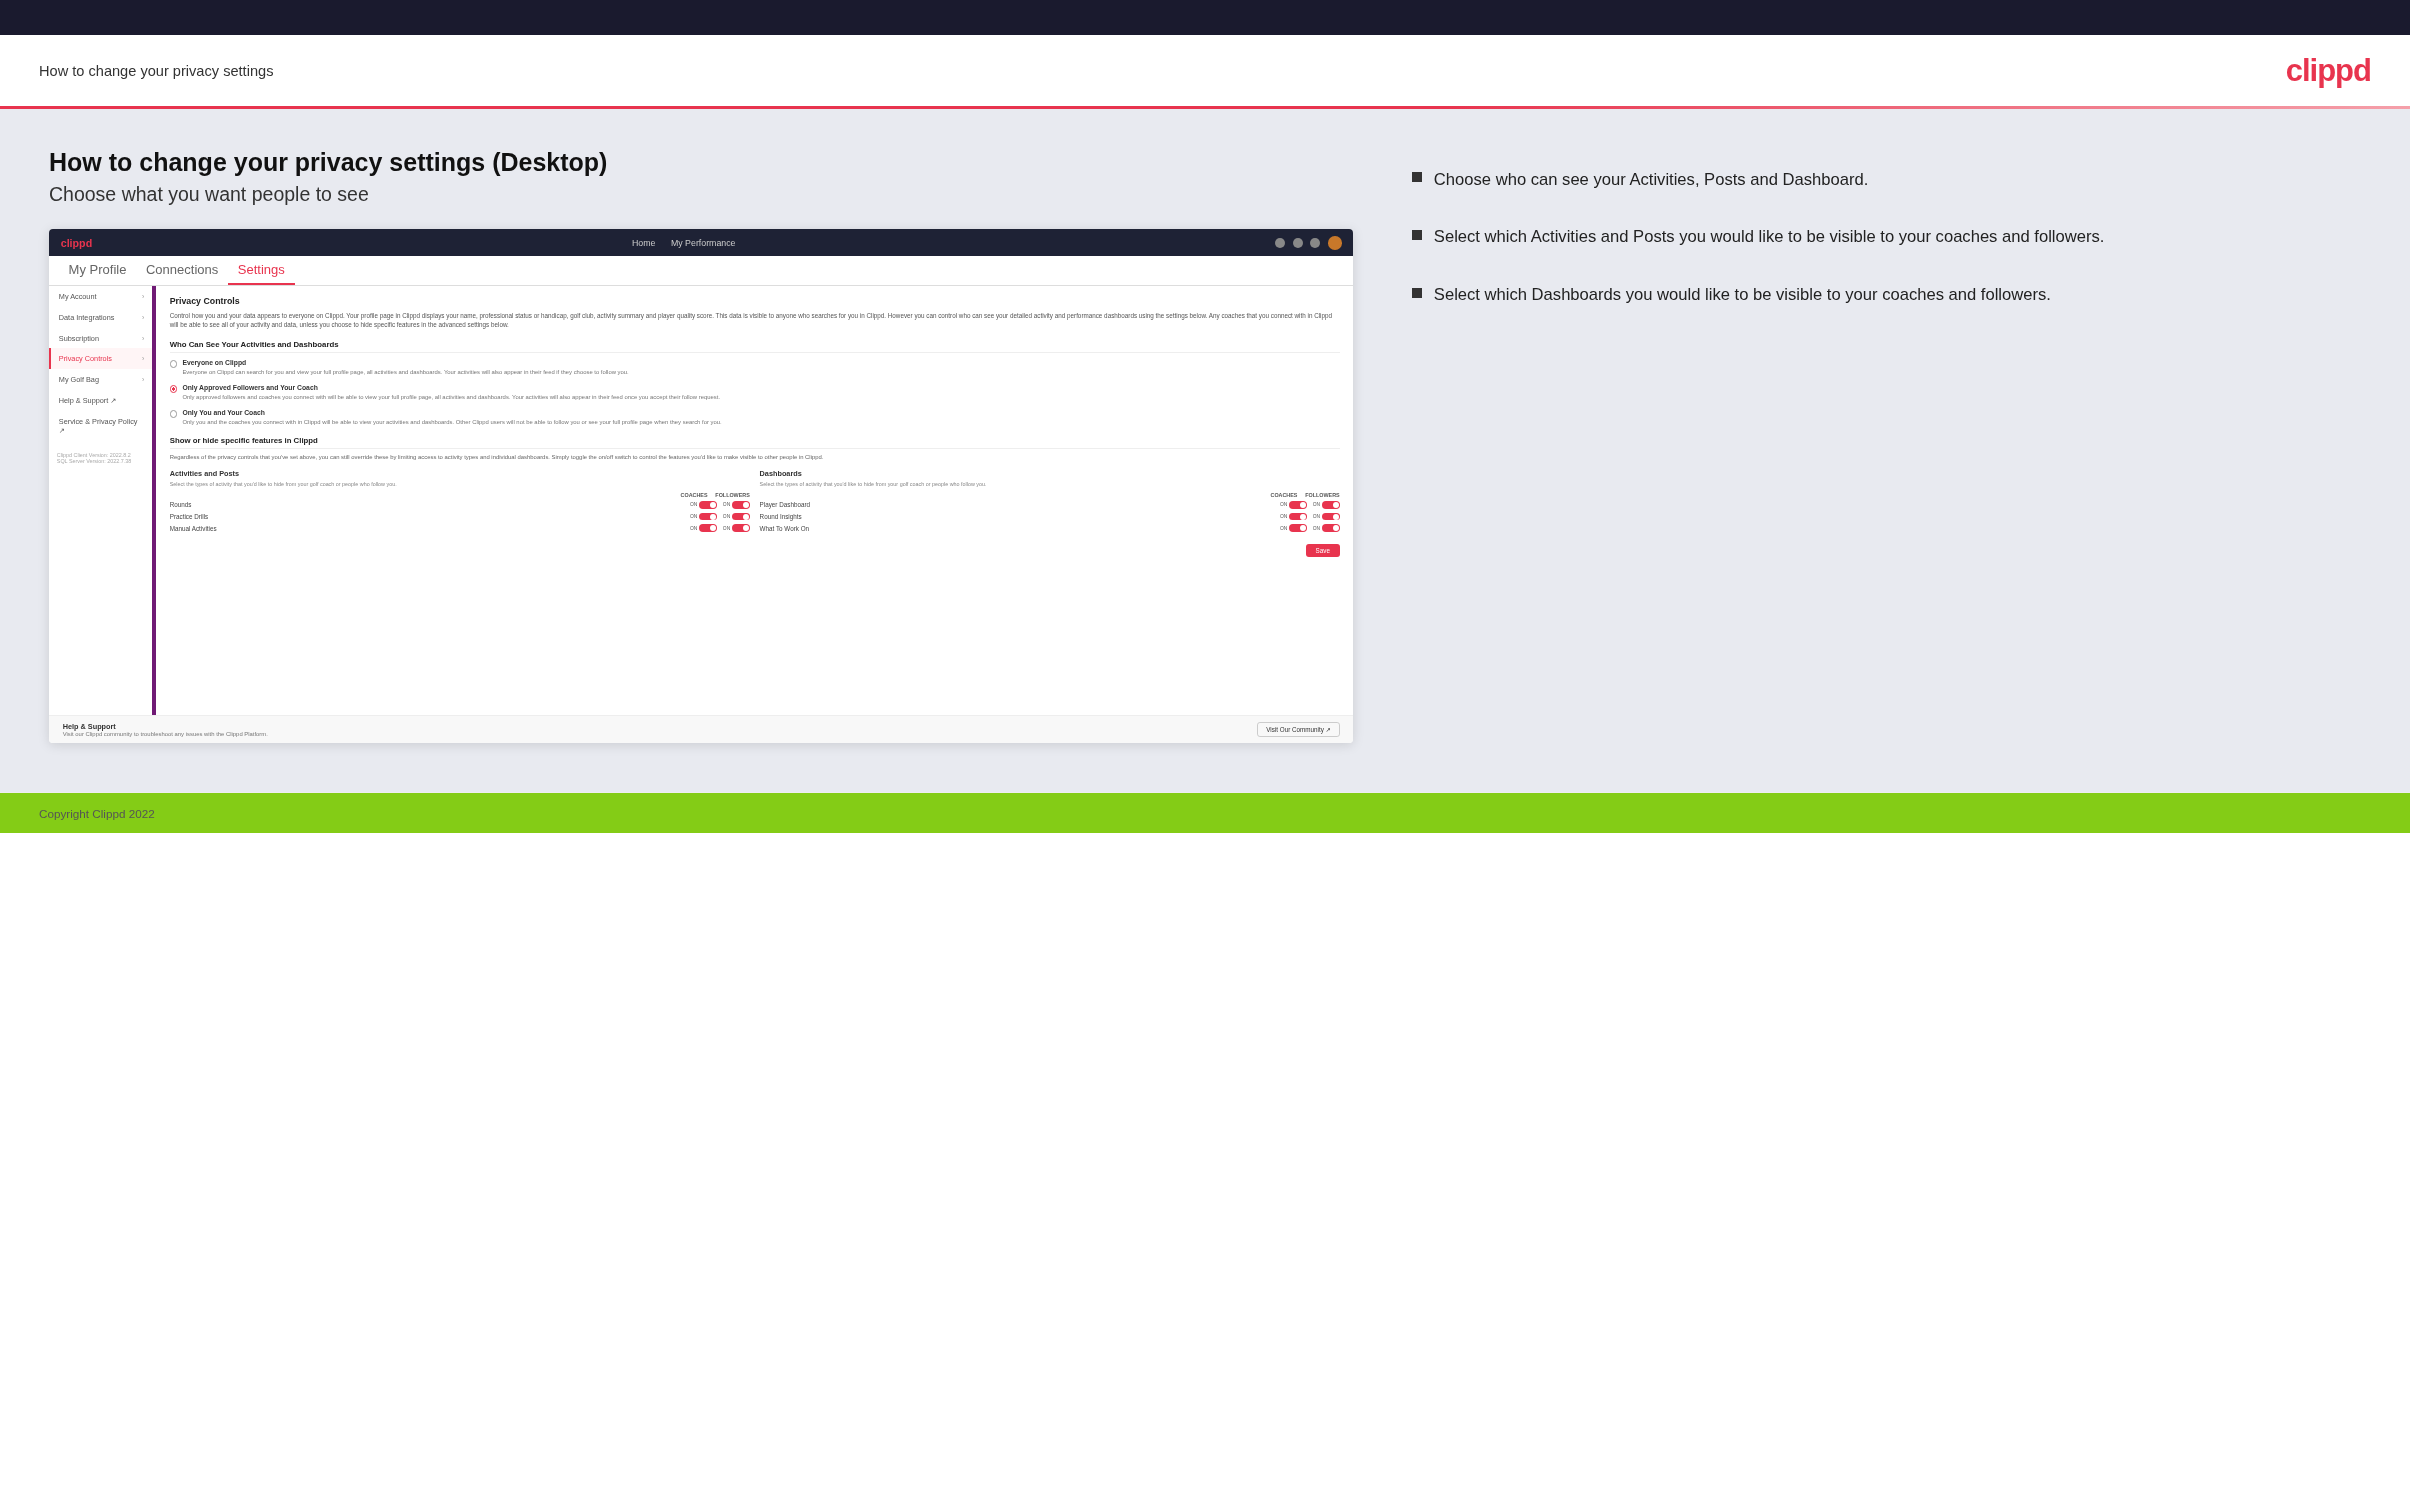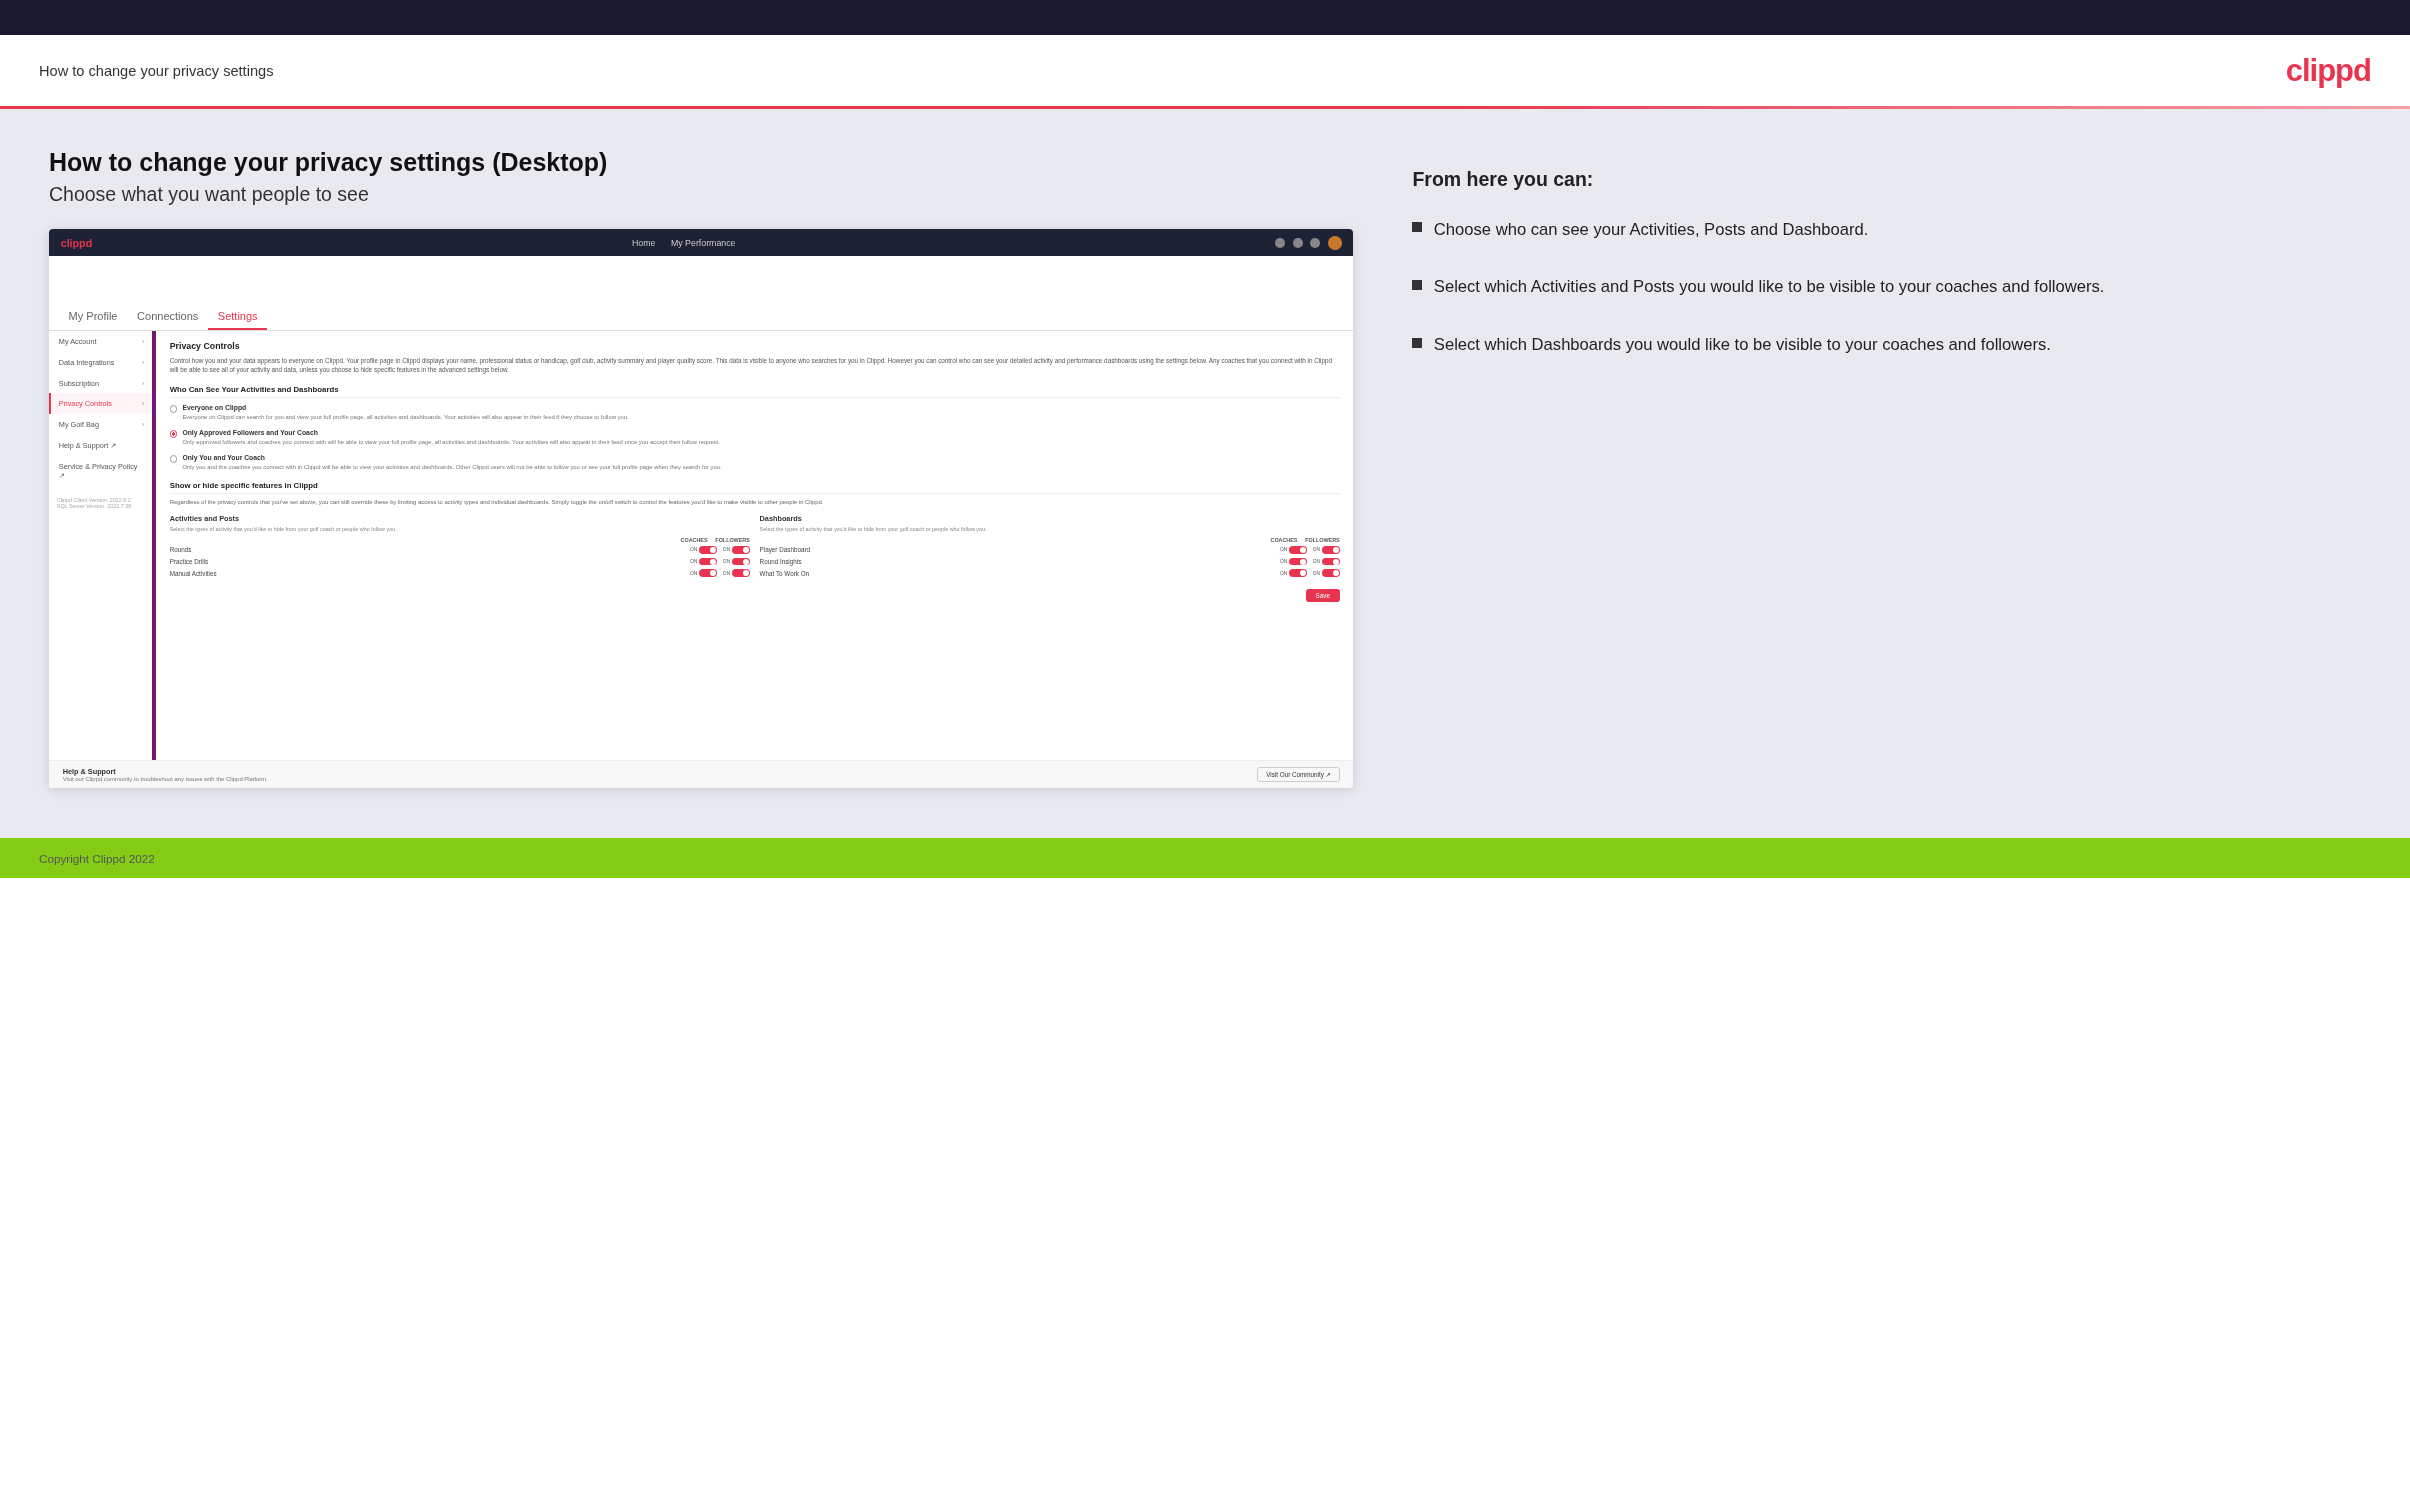--- a/index.html
+++ b/index.html
@@ -118,25 +118,24 @@
 
     
     .mockup-tabs {
       display: flex;
       gap: 0;
       background: #fff;
       border-bottom: 1px solid #ddd;
       padding: 0 9.8px;
     }
     .mockup-tab {
-      font-size: 11px;
+      font-size: 13px;
       padding: 5.9px 9.8px;
       color: #666;
       border-bottom: 2px solid transparent;
-      margin-top: 48px;
     }
     .mockup-tab.active {
       color: #e8344e;
       border-bottom: 2px solid #e8344e;
     }
 
     
     .mockup-body {
       display: flex;
       min-height: 429px;
@@ -626,21 +625,20 @@
           <div class="mockup-help-title">Help &amp; Support</div>
           <div class="mockup-help-desc">Visit our Clippd community to troubleshoot any issues with the Clippd Platform.</div>
         </div>
         <div class="mockup-help-btn">Visit Our Community ↗</div>
       </div>
     </div>
 
   </div>
 
   <div class="right-panel">
-    <div class="from-here-title">From here you can:</div>
     <ul class="bullet-list">
       <li class="bullet-item">
         <div class="bullet-square"></div>
         <span class="bullet-text">Choose who can see your Activities, Posts and Dashboard.</span>
       </li>
       <li class="bullet-item">
         <div class="bullet-square"></div>
         <span class="bullet-text">Select which Activities and Posts you would like to be visible to your coaches and followers.</span>
       </li>
       <li class="bullet-item">

